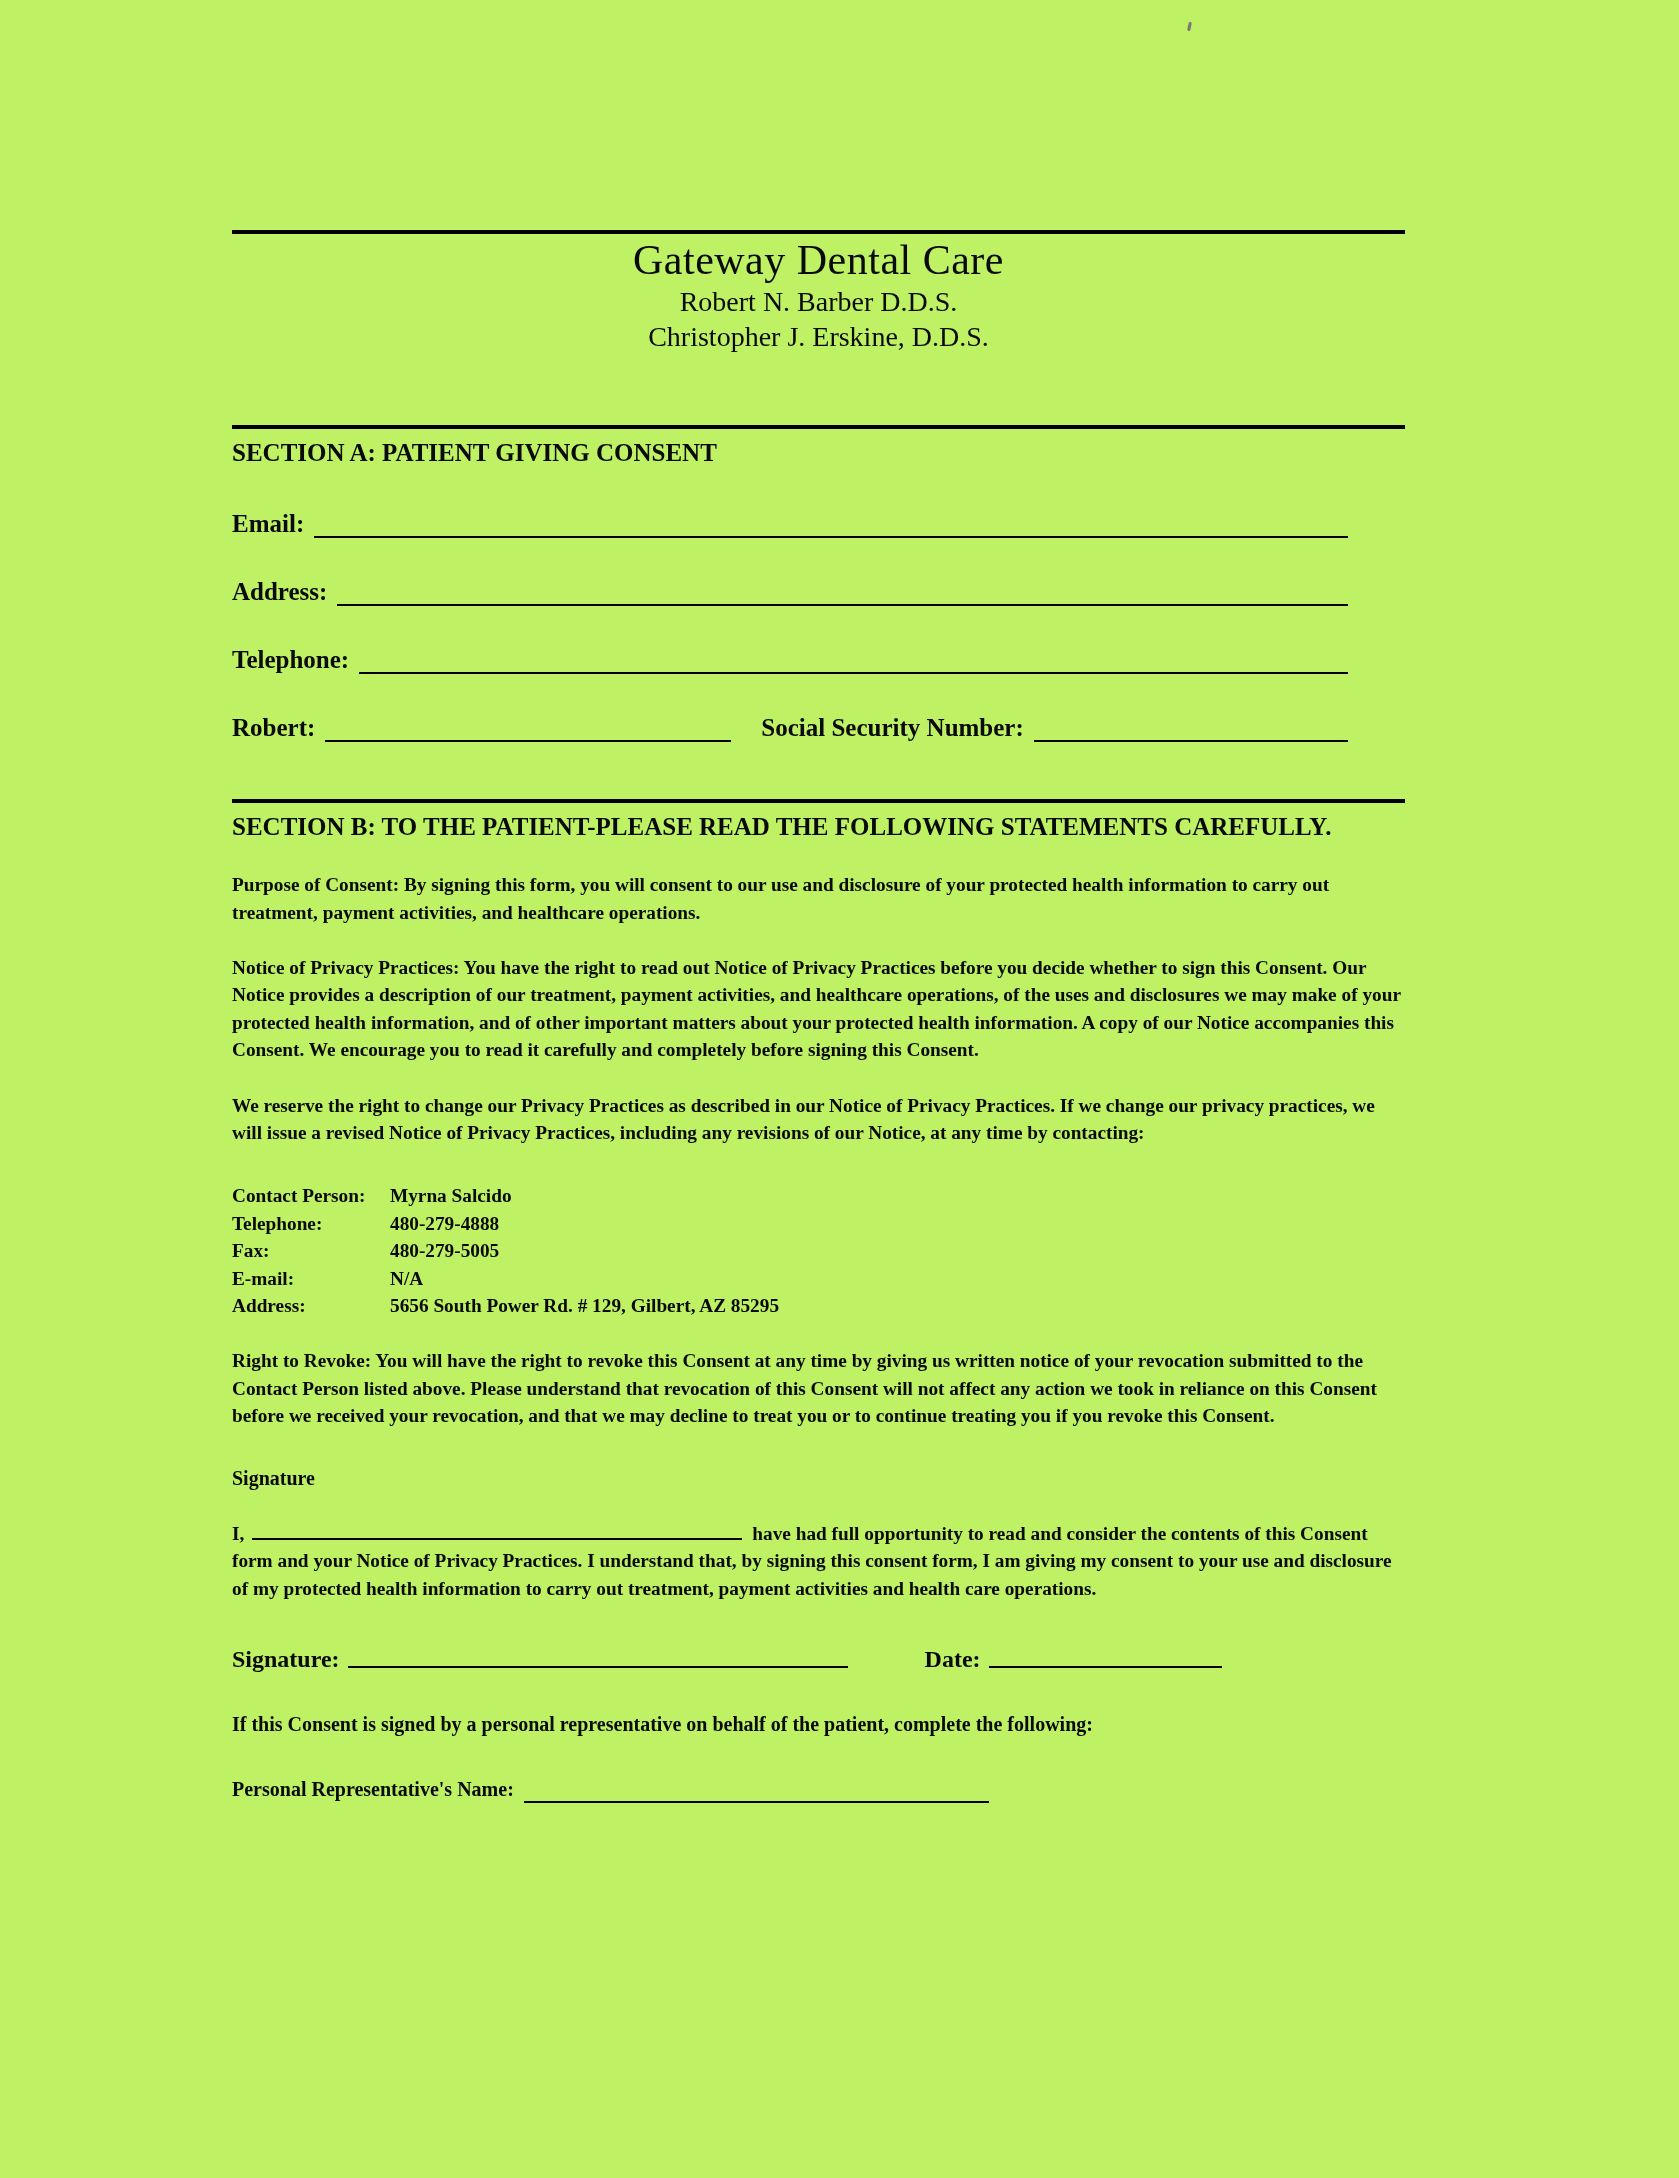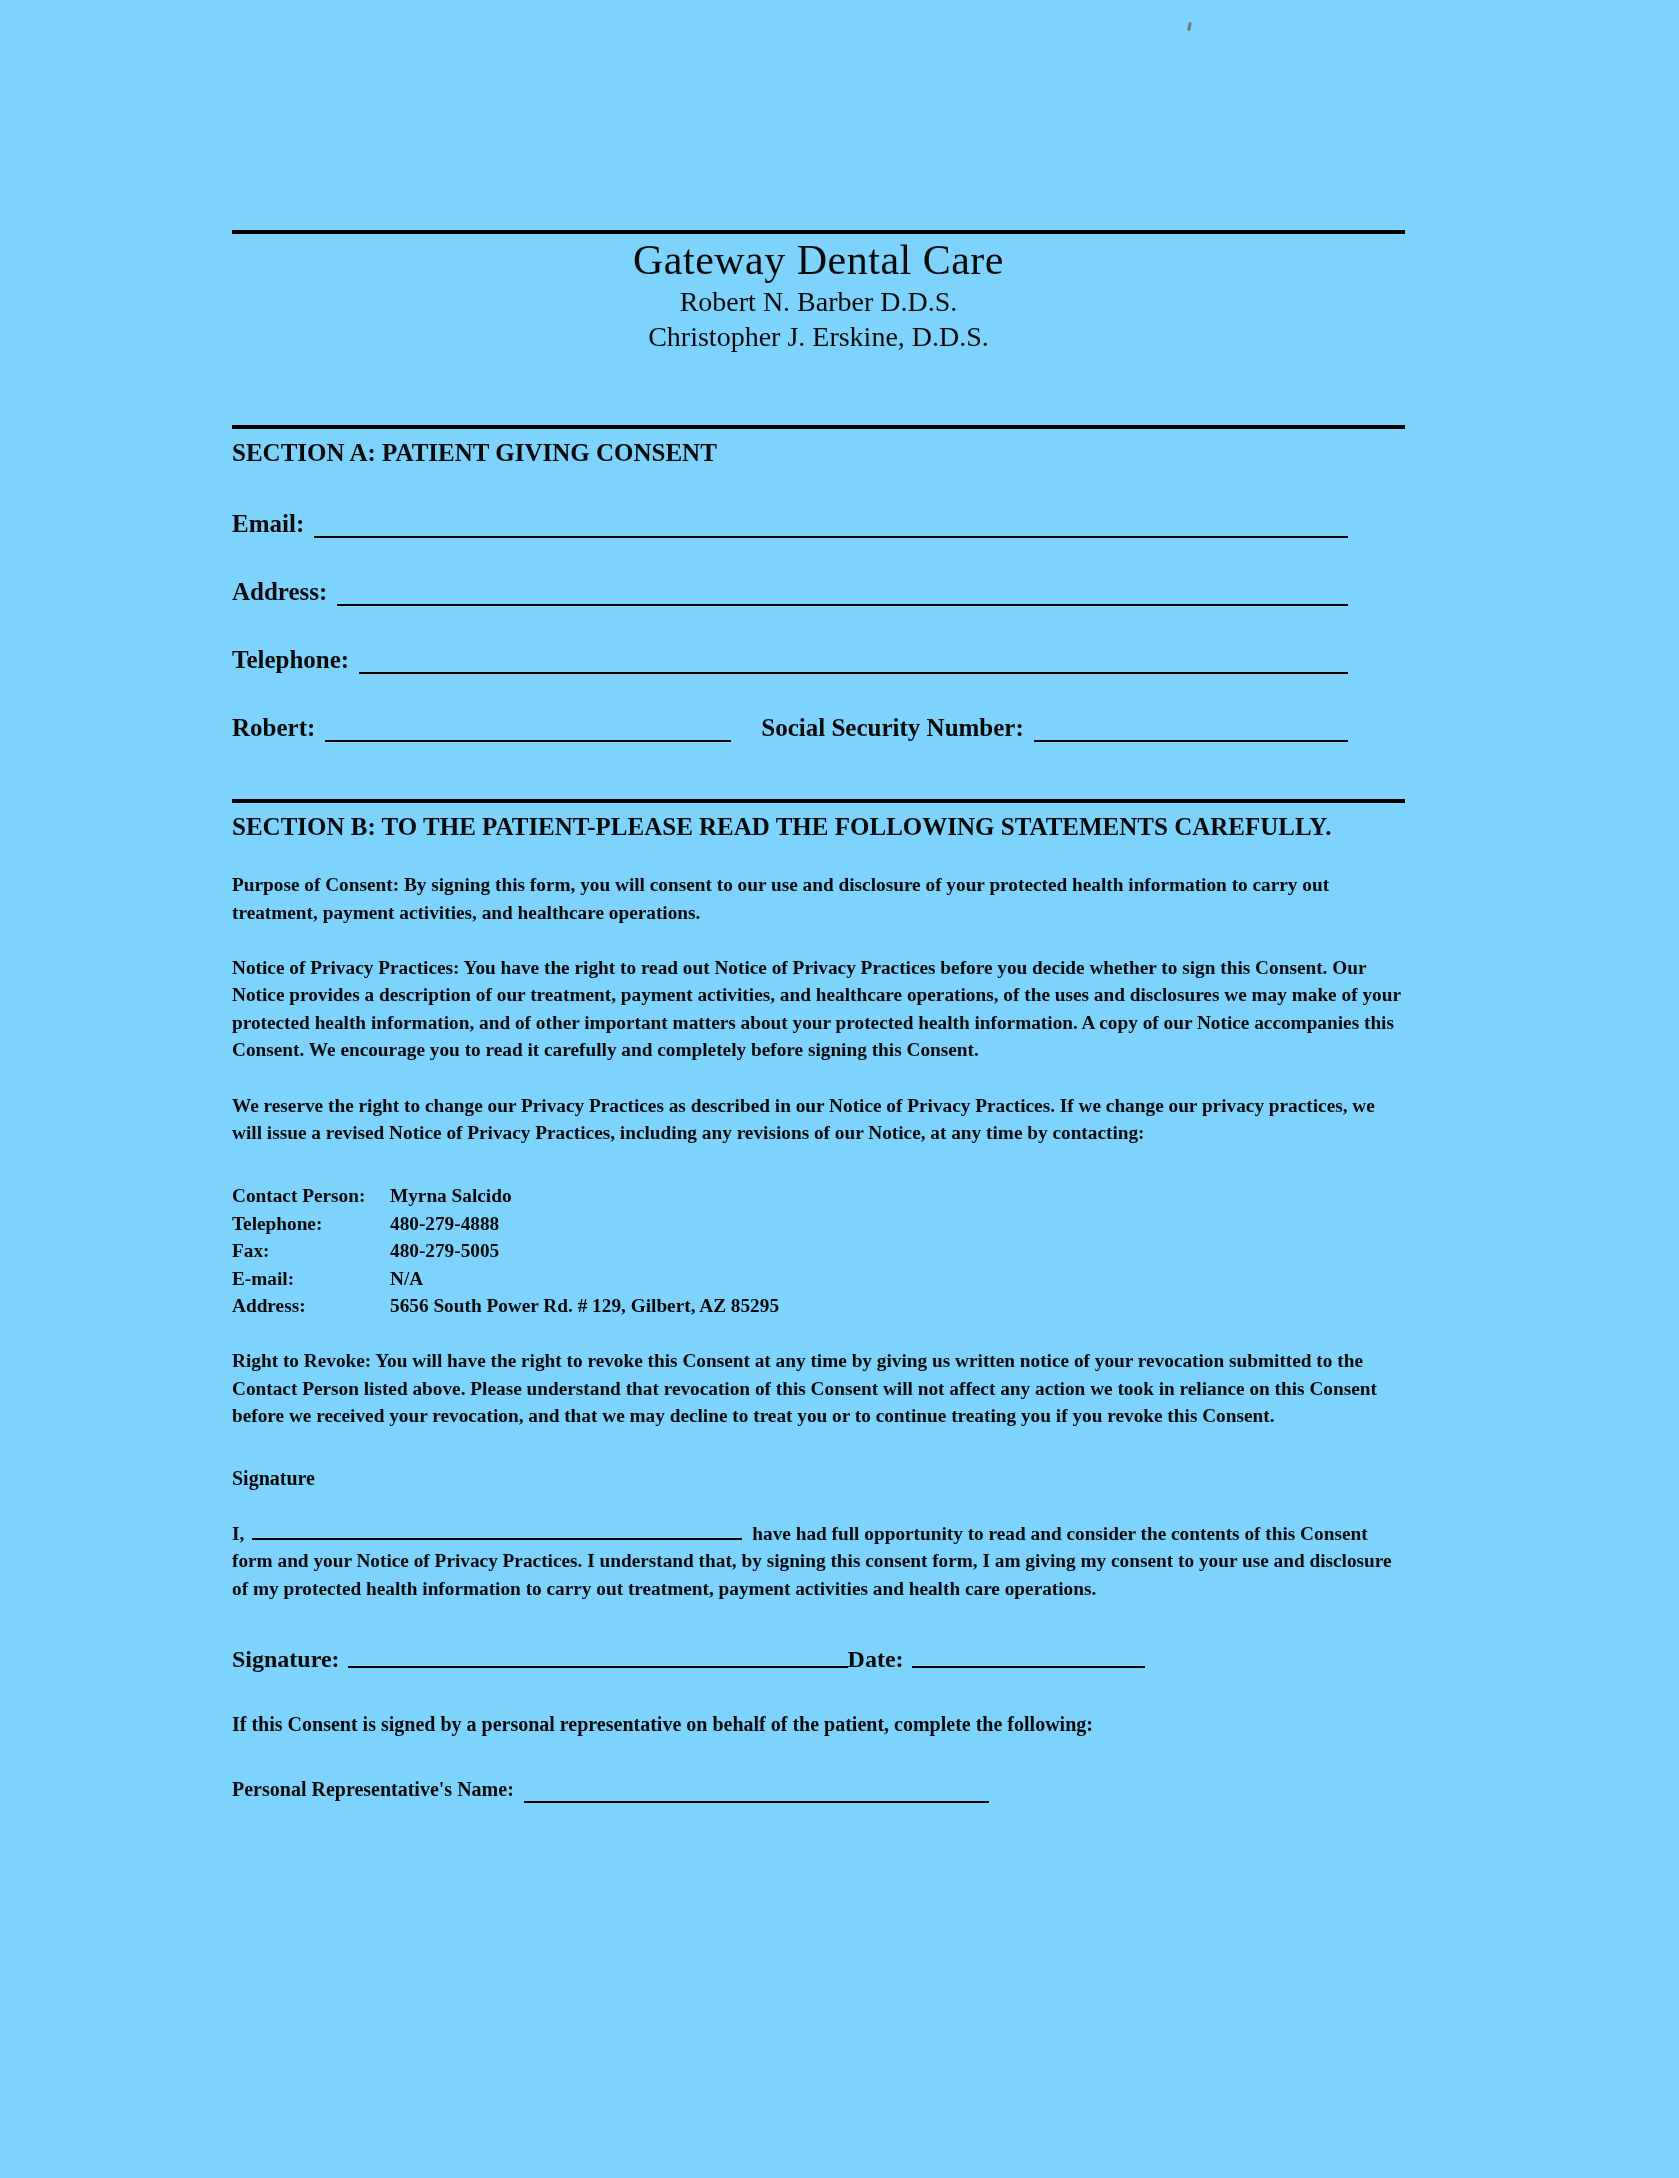--- a/index.html
+++ b/index.html
@@ -3,21 +3,21 @@
 <meta charset="utf-8">
 <style>
   * { box-sizing: border-box; }
   html, body { margin: 0; padding: 0; }
   body {
     width: 1679px; height: 2178px;
     background: #ffffff;
     font-family: "Liberation Serif", "DejaVu Serif", serif;
     color: #0a0a0a;
   }
-  .page { position: relative; width: 1679px; height: 2178px; background: #7dd3fc; overflow: hidden; }
+  .page { position: relative; width: 1679px; height: 2178px; background: #bef264; overflow: hidden; }
   .content { position: absolute; left: 232px; top: 230px; width: 1173px; }
 
   .rule { border: 0; border-top: 4px solid #000; margin: 0; width: 100%; }
 
   .doc-header { text-align: center; margin-top: 2px; }
   .practice-name { font-size: 42px; line-height: 1.15; letter-spacing: 0.5px; }
   .dentist { font-size: 28px; line-height: 1.25; }
 
   .doc-title {
     margin-top: 77px;
@@ -53,21 +53,21 @@
   .sig-heading { margin-top: 34px; font-weight: bold; font-size: 20px; }
 
   .i-para { margin-top: 28px; }
   .inline-line { display: inline-block; border-bottom: 2px solid #000; width: 490px; height: 20px; vertical-align: baseline; margin: 0 10px 0 8px; }
 
   .sig-row { display: flex; align-items: flex-start; font-weight: bold; font-size: 24px; margin-top: 40px; }
   .sig-row .lbl { white-space: nowrap; }
   .sig-line { border-bottom: 2px solid #000; height: 26px; margin-left: 8px; }
   .sig-line.signature { width: 500px; }
   .sig-line.date { width: 233px; }
-  .date-lbl { }
+  .date-lbl { margin-left: 77px; }
 
   .rep-note { margin-top: 34px; font-weight: bold; font-size: 20px; }
 
   .rep-row { display: flex; align-items: flex-end; font-weight: bold; font-size: 20px; margin-top: 36px; }
   .rep-line { border-bottom: 2px solid #000; height: 26px; margin-left: 10px; width: 465px; }
 
   .scan-speck { position: absolute; left: 1188px; top: 22px; width: 3px; height: 9px; background: #777; border-radius: 2px; transform: rotate(12deg); }
 </style>
 </head>
 <body>

